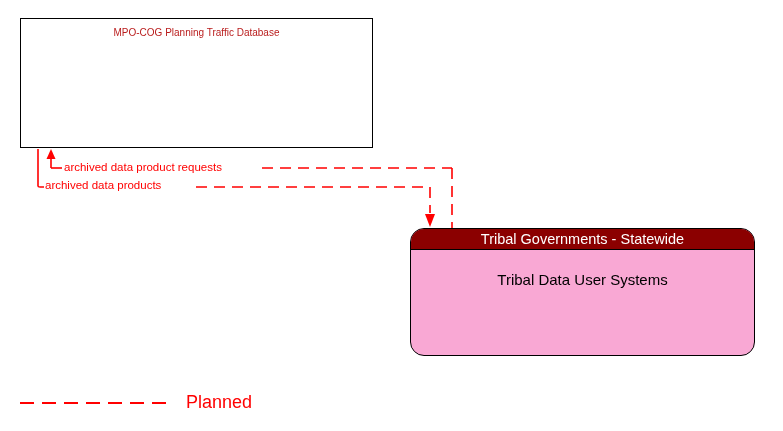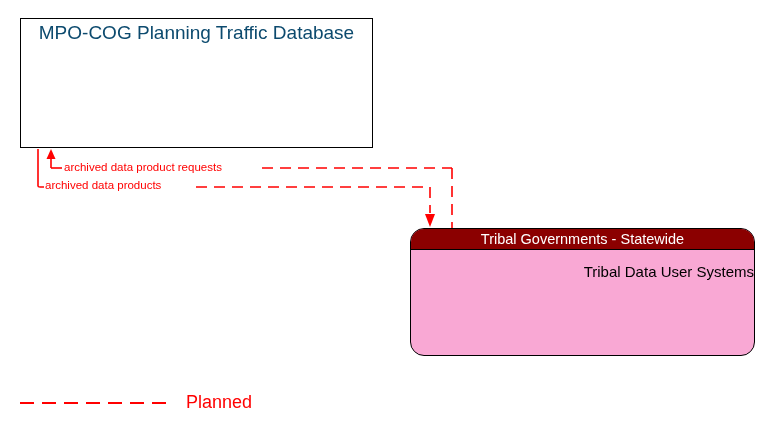--- a/index.html
+++ b/index.html
@@ -36,22 +36,22 @@
     color: #ffffff;
     font-size: 14.5px;
     line-height: 20px;
     height: 20px;
     text-align: center;
     white-space: nowrap;
     overflow: hidden;
     border-bottom: 1px solid #000000;
   }
   .node-sq .node-body {
-    color: #0c4a6e;
-    font-size: 19px;
+    color: #b91c1c;
+    font-size: 10px;
     line-height: 19px;
     text-align: center;
     padding-top: 4px;
     white-space: nowrap;
   }
 
   .node-round {
     border: 1px solid #000000;
     border-radius: 14px;
     background: #f9a8d4;
@@ -64,22 +64,22 @@
     line-height: 20px;
     height: 20px;
     text-align: center;
     white-space: nowrap;
     border-bottom: 1px solid #000000;
   }
   .node-round .node-body {
     color: #000000;
     font-size: 15px;
     line-height: 19px;
-    text-align: right;
-    padding-top: 12px;
+    text-align: center;
+    padding-top: 20px;
     white-space: nowrap;
   }
 
   
   .flow-label {
     position: absolute;
     color: #ff0000;
     font-size: 11.5px;
     line-height: 13px;
     white-space: nowrap;

